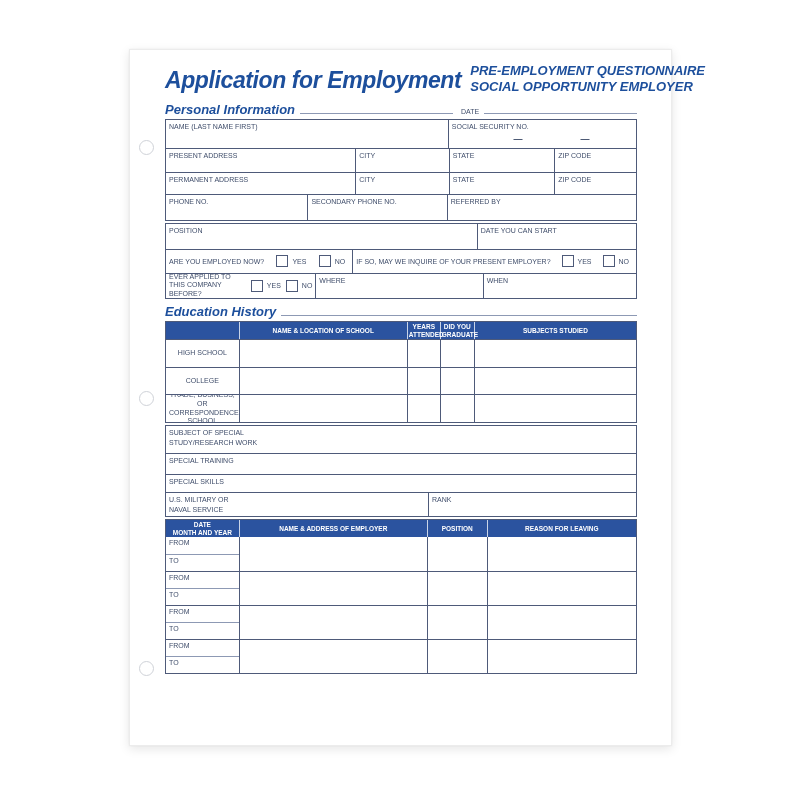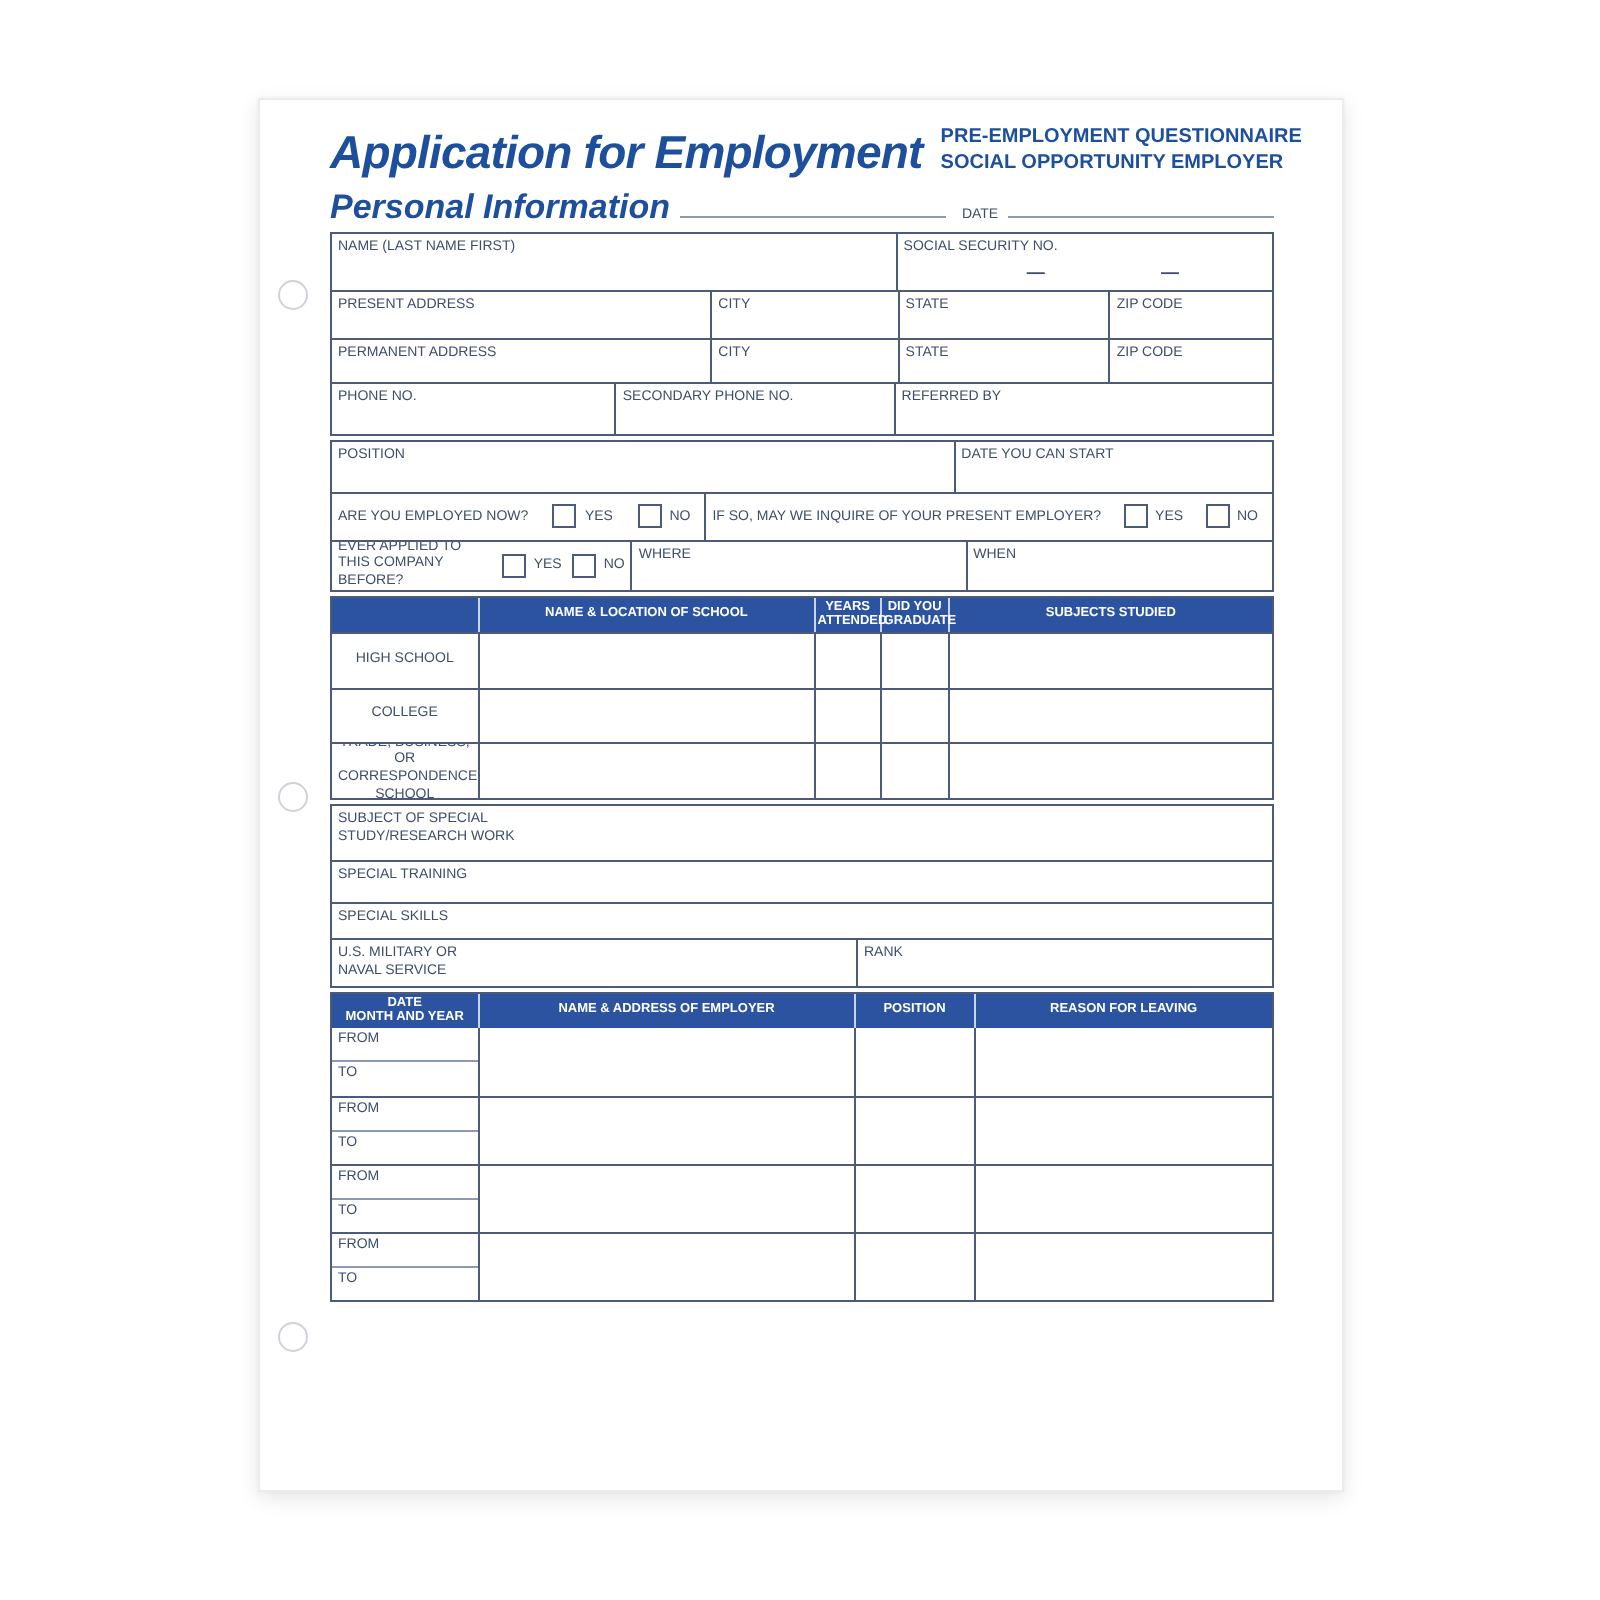--- a/index.html
+++ b/index.html
@@ -15,25 +15,25 @@
   .sheet{position:absolute;left:129px;top:49px;width:543px;height:697px;background:#fff;
          border:1px solid #ececec;box-shadow:0 3px 10px rgba(0,0,0,.10),0 0 2px rgba(0,0,0,.05);}
   .hole{position:absolute;left:9px;width:15px;height:15px;border-radius:50%;
         border:1.5px solid #cfd2d8;background:#fff;}
   .hole-1{top:90px}.hole-2{top:341px}.hole-3{top:611px}
   .content{position:absolute;left:35px;top:0;width:472px;color:var(--lbl);}
 
   .masthead{margin-top:13px;display:flex;align-items:center;}
   .title{font-size:23px;font-weight:bold;font-style:italic;color:var(--ink);
          letter-spacing:-.4px;white-space:nowrap;line-height:1.05;}
-  .mast-right{margin-left:9px;font-size:10px;font-weight:bold;
+  .mast-right{margin-left:9px;font-size:13px;font-weight:bold;font-style:italic;
               color:var(--ink);line-height:1.25;padding-bottom:1px;white-space:nowrap;}
 
   .sec-head{display:flex;align-items:baseline;margin-top:6px;}
-  .sec-title{font-size:17px;font-weight:bold;font-style:italic;color:var(--ink);white-space:nowrap;line-height:1.1;}
+  .sec-title{font-size:13px;font-weight:bold;font-style:italic;color:var(--ink);white-space:nowrap;line-height:1.1;}
   .sec-sub{font-size:7px;font-style:italic;font-weight:bold;color:var(--lbl);margin-left:4px;white-space:nowrap;}
   .rule{flex:1;border-bottom:1px solid var(--thin);margin:0 0 2px 5px;min-width:10px;}
   .date-lab{font-size:7px;margin-left:8px;color:var(--lbl);}
 
   .tbl{border:1.5px solid var(--bord);margin-top:2px;background:#fff;}
   .row{display:flex;border-top:1px solid var(--bord);}
   .row:first-child{border-top:none;}
   .cell{border-left:1px solid var(--bord);padding:2px 3px;font-size:7px;line-height:1.3;
         overflow:hidden;position:relative;}
   .cell:first-child{border-left:none;}
@@ -210,20 +210,24 @@
         </div>
         <div class="cell w-where">
           <span>WHERE</span>
         </div>
         <div class="cell w-when">
           <span>WHEN</span>
         </div>
       </div>
     </div>
 
+    <div class="sec-head">
+      <span class="sec-title">Education History</span>
+      <span class="rule"></span>
+    </div>
 
     <div class="tbl">
       <div class="thead">
         <div class="hc e-lab"></div>
         <div class="hc e-school">
           <span>NAME &amp; LOCATION OF SCHOOL</span>
         </div>
         <div class="hc e-years">
           <span>YEARS</span>
           <span>ATTENDED</span>

